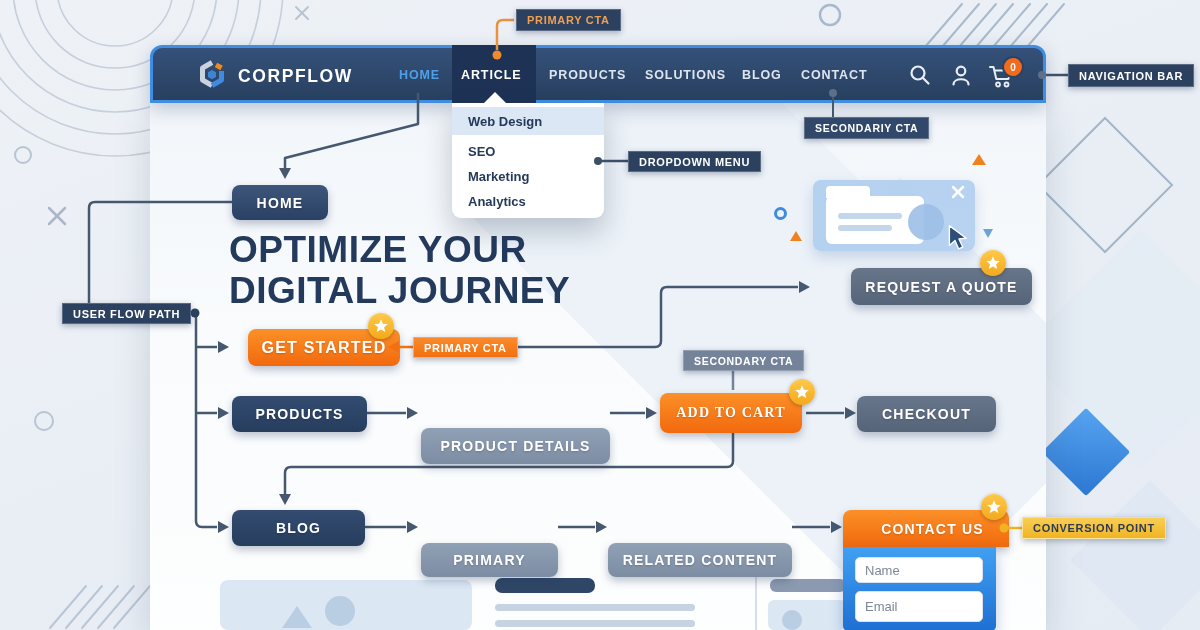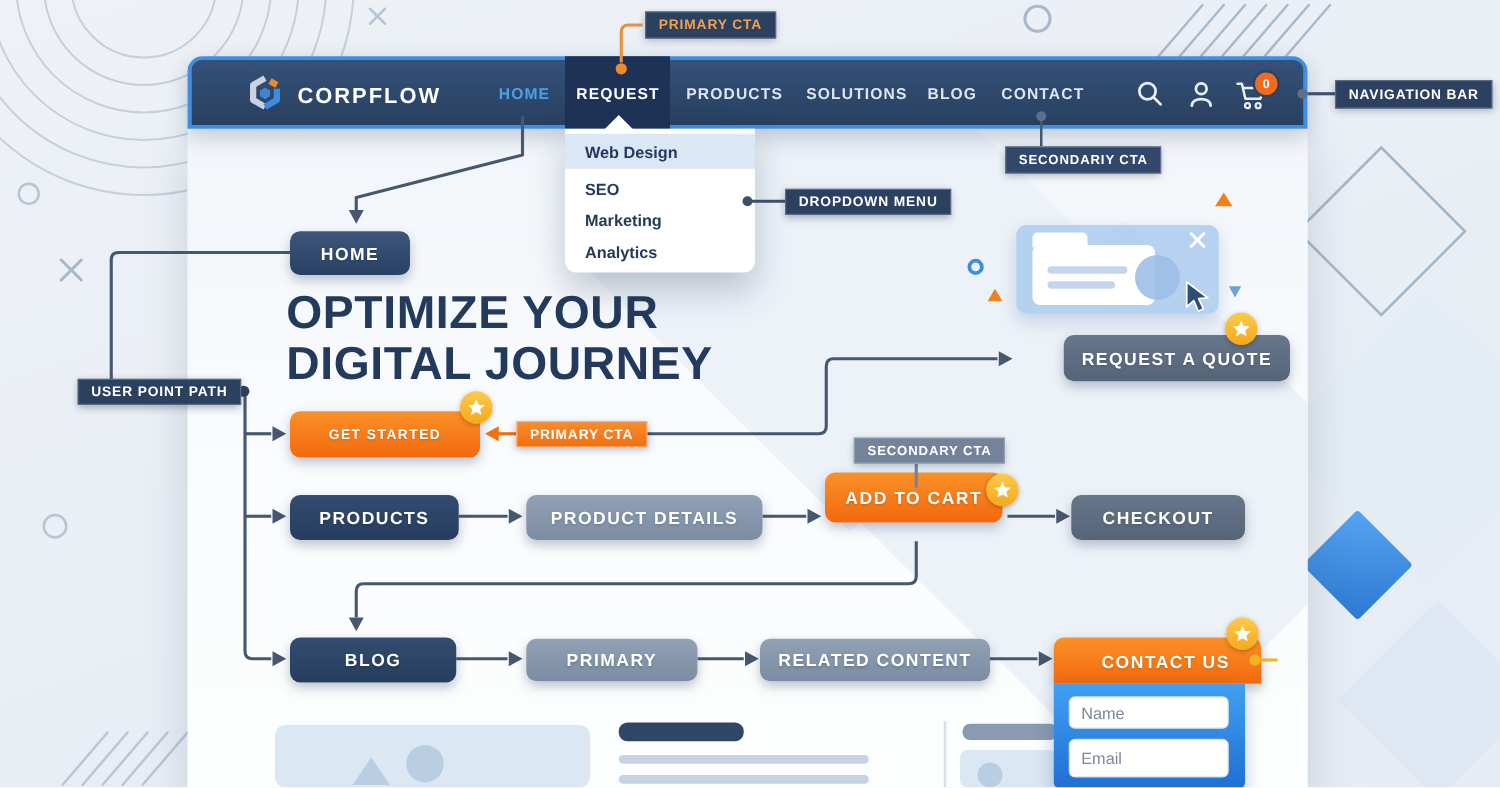--- a/index.html
+++ b/index.html
@@ -19,21 +19,21 @@
   
   #dropdown{left:452px;top:103px;width:152px;height:115px;background:#fff;border-radius:0 0 9px 9px;box-shadow:0 14px 28px rgba(30,50,80,.25);z-index:5;}
   .dd-row{position:absolute;left:0;width:152px;font:600 13px "Liberation Sans",sans-serif;color:#253a5a;padding-left:16px;box-sizing:border-box;display:flex;align-items:center;}
   #notch{left:483px;top:92px;width:0;height:0;border-left:12px solid transparent;border-right:12px solid transparent;border-bottom:12px solid #fff;z-index:6;}
   
   #headline{left:229px;top:229px;font:bold 37px/41px "Liberation Sans",sans-serif;color:#243a5c;letter-spacing:.5px;z-index:3;}
   
   .box{position:absolute;display:flex;align-items:center;justify-content:center;border-radius:8px;font:bold 14px "Liberation Sans",sans-serif;letter-spacing:1.2px;color:#fff;z-index:5;box-shadow:0 4px 9px rgba(40,60,100,.30);text-shadow:0 1px 2px rgba(0,0,0,.18);white-space:nowrap;}
   .b-navy{background:linear-gradient(180deg,#3c5679 0%,#2a4164 100%);}
   .b-navy2{background:linear-gradient(180deg,#334c6f 0%,#263d5e 100%);}
-  .b-gray{background:linear-gradient(180deg,#90a0b5 0%,#7c8ca2 100%);}
+  .b-gray{background:linear-gradient(180deg,#90a0b5 0%,#7c8ca2 100%);margin-top:32px;}
   .b-slate{background:linear-gradient(180deg,#68768a 0%,#56647a 100%);}
   .b-orange{background:linear-gradient(180deg,#fb9028 0%,#f2690d 100%);}
   
   .pill{position:absolute;display:flex;align-items:center;padding:0 10px;height:22px;border-radius:0;font:bold 11px "Liberation Sans",sans-serif;letter-spacing:.7px;color:#fff;background:#2c4160;border:1px solid rgba(255,255,255,.22);box-shadow:0 2px 6px rgba(30,50,80,.35);white-space:nowrap;z-index:7;box-sizing:border-box;}
   .p-orange{background:linear-gradient(180deg,#f98a2b,#f2700f);border-color:rgba(255,255,255,.35);}
   .p-gray{background:#75839a;}
   .p-gold{background:linear-gradient(180deg,#f9ce54,#f0b423);color:#2b3a55;border-color:rgba(255,255,255,.5);}
   
   .star{position:absolute;width:26px;height:26px;border-radius:50%;background:linear-gradient(180deg,#ffc94a,#f3a91c);display:flex;align-items:center;justify-content:center;z-index:6;box-shadow:0 1px 4px rgba(0,0,0,.28);}
   
@@ -108,21 +108,21 @@
 
   <svg class="abs" style="left:196px;top:58px;z-index:5;" width="32" height="32" viewBox="0 0 32 32">
     <path d="M16,4.5 L6.5,10 L6.5,22 L16,27.5" stroke="#c9d2de" stroke-width="5" fill="none" stroke-linejoin="round"></path>
     <path d="M16,27.5 L25.5,22 L25.5,13" stroke="#3f8be0" stroke-width="5" fill="none" stroke-linejoin="round"></path>
     <path d="M25.5,10 L20,6.8" stroke="#f08a1e" stroke-width="5" fill="none"></path>
     <path d="M16,12 L12,14.3 L12,19 L16,21.3 L20,19 L20,14.3 Z" fill="#3f8be0" opacity=".9"></path>
   </svg>
   <div class="abs logo-text" style="left:238px;top:66px;">CORPFLOW</div>
 
   <div class="navitem" style="left:399px;color:#4da0e8;">HOME</div>
-  <div class="navitem" style="left:461px;color:#fff;z-index:5;">REQUEST</div>
+  <div class="navitem" style="left:461px;color:#fff;z-index:5;">ARTICLE</div>
   <div class="navitem" style="left:549px;">PRODUCTS</div>
   <div class="navitem" style="left:645px;">SOLUTIONS</div>
   <div class="navitem" style="left:742px;">BLOG</div>
   <div class="navitem" style="left:801px;">CONTACT</div>
 
   <svg class="abs" style="left:908px;top:63px;z-index:5;" width="24" height="24" viewBox="0 0 24 24">
     <circle cx="10" cy="10" r="6.5" stroke="#e8eef5" stroke-width="2.2" fill="none"></circle>
       <line x1="15.2" y1="15.2" x2="20.5" y2="20.5" stroke="#e8eef5" stroke-width="2.2" stroke-linecap="round"></line>
   </svg>
   <svg class="abs" style="left:949px;top:63px;z-index:5;" width="24" height="24" viewBox="0 0 24 24">
@@ -207,25 +207,25 @@
       <polygon points="418,413 407,407 407,419"></polygon>
       <polygon points="657,413 646,407 646,419"></polygon>
       <polygon points="856,413 845,407 845,419"></polygon>
       <polygon points="418,527 407,521 407,533"></polygon>
       <polygon points="607,527 596,521 596,533"></polygon>
       <polygon points="842,527 831,521 831,533"></polygon>
     </g>
   </svg>
 
   <div class="box b-navy" style="left:232px;top:185px;width:96px;height:35px;">HOME</div>
-  <div class="box b-orange" style="left:232px;top:329px;width:152px;height:37px;font-size:11px;">GET STARTED</div>
+  <div class="box b-orange" style="left:248px;top:329px;width:152px;height:37px;font-size:16px;">GET STARTED</div>
   <div class="box b-slate" style="left:815px;top:268px;width:181px;height:37px;margin-left:36px;">REQUEST A QUOTE</div>
   <div class="box b-navy2" style="left:232px;top:396px;width:135px;height:36px;">PRODUCTS</div>
   <div class="box b-gray" style="left:421px;top:396px;width:189px;height:36px;">PRODUCT DETAILS</div>
-  <div class="box b-orange" style="left:660px;top:378px;width:142px;height:40px;">ADD TO CART</div>
+  <div class="box b-orange" style="left:660px;top:393px;width:142px;height:40px;font-family:Liberation Serif, serif;">ADD TO CART</div>
   <div class="box b-slate" style="left:857px;top:396px;width:139px;height:36px;">CHECKOUT</div>
   <div class="box b-navy2" style="left:232px;top:510px;width:133px;height:36px;">BLOG</div>
   <div class="box b-gray" style="left:421px;top:511px;width:137px;height:34px;">PRIMARY</div>
   <div class="box b-gray" style="left:608px;top:511px;width:184px;height:34px;">RELATED CONTENT</div>
   <div class="box b-orange" style="left:843px;top:510px;width:153px;height:37px;border-radius:8px 8px 0 0;padding-left:13px;">CONTACT US</div>
 
   <div class="abs" id="contact-form">
     <input class="forminput" style="top: 10px; height: 26px;" placeholder="Name">
     <input class="forminput" style="top: 44px; height: 31px;" placeholder="Email">
   </div>
@@ -266,17 +266,18 @@
     <polygon points="388,347 399,341 399,353" fill="#f2700f"></polygon>
     <line x1="733" y1="371" x2="733" y2="390" stroke="#75839a" stroke-width="2.5"></line>
     <line x1="1008" y1="528" x2="1022" y2="528" stroke="#f0b423" stroke-width="2.5"></line>
     <circle cx="1004" cy="528" r="4.5" fill="#f0b423"></circle>
   </svg>
 
   <div class="pill" style="left:516px;top:9px;color:#f0a050;">PRIMARY CTA</div>
   <div class="pill" style="left:1068px;top:64px;height:23px;">NAVIGATION BAR</div>
   <div class="pill" style="left:777px;top:117px;font-size:10.5px;background:#32486a;margin-left:27px;">SECONDARIY CTA</div>
   <div class="pill" style="left:628px;top:151px;height:21px;">DROPDOWN MENU</div>
-  <div class="pill" style="left:62px;top:303px;height:21px;">USER POINT PATH</div>
+  <div class="pill" style="left:62px;top:303px;height:21px;">USER FLOW PATH</div>
   <div class="pill p-orange" style="left:413px;top:337px;height:21px;">PRIMARY CTA</div>
   <div class="pill p-gray" style="left:683px;top:350px;height:21px;font-size:10.5px;">SECONDARY CTA</div>
+  <div class="pill p-gold" style="left:1022px;top:517px;">CONVERSION POINT</div>
 
 </div>
 
 </body></html>

